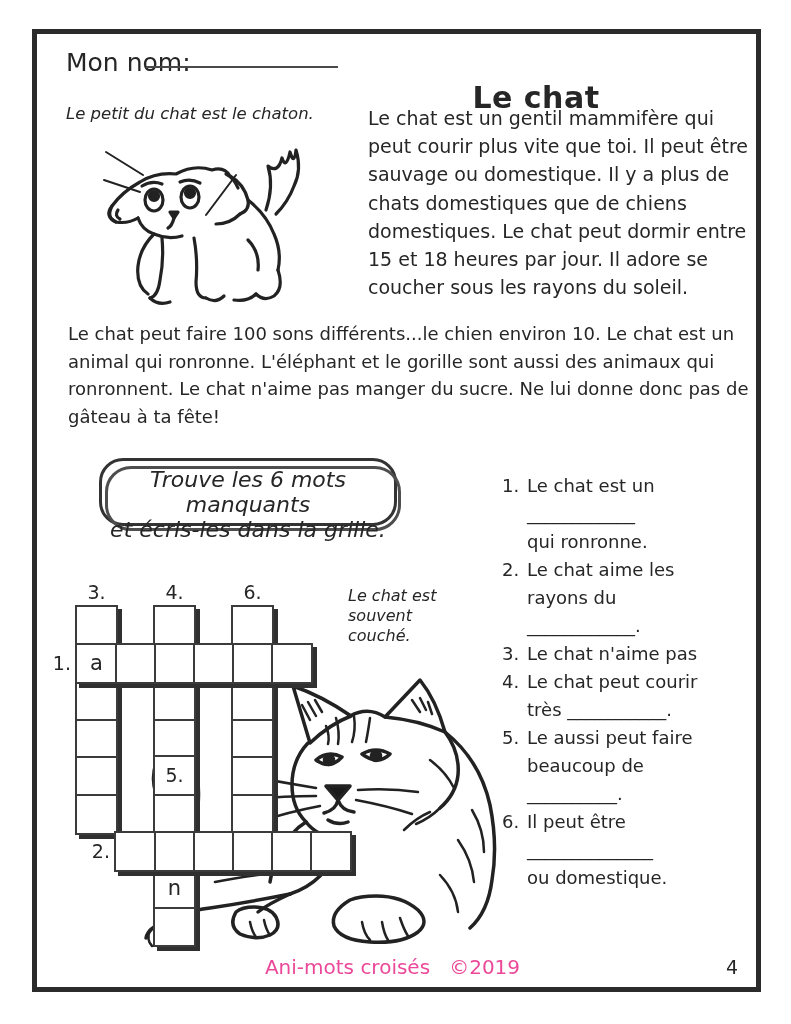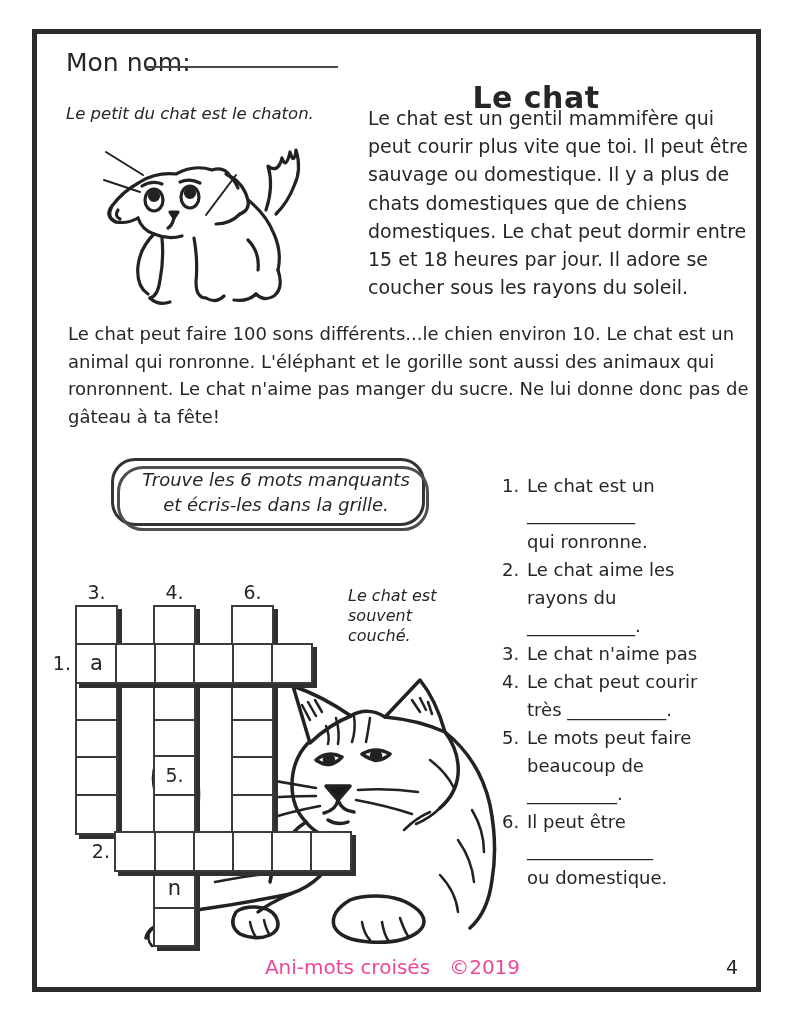--- a/index.html
+++ b/index.html
@@ -6,23 +6,23 @@
   body{width:791px;height:1024px;position:relative;overflow:hidden;
        font-family:"DejaVu Sans","Liberation Sans",sans-serif;color:#262626;}
   .abs{position:absolute;}
   .page-frame{left:32px;top:29px;width:719px;height:953px;border:5px solid #2b2b2b;}
   .name-label{left:66px;top:48px;font-size:25px;}
   .name-line{left:146px;top:44px;width:192px;height:22px;border-bottom:2.5px solid #4a4a4a;}
   .title{left:446px;top:42px;width:180px;text-align:center;font-size:30px;font-weight:bold;letter-spacing:.5px;margin-top:38px;}
   .caption{left:66px;top:104px;font-size:16.5px;font-style:italic;}
   .para1{left:368px;top:104px;width:386px;font-size:19px;line-height:28.2px;}
   .para2{left:68px;top:320px;width:692px;font-size:18px;line-height:27.6px;}
-  .bubble{left:111px;top:458px;width:292px;height:56px;background:#fff;border:3px solid #333;
-          border-radius:24px;z-index:5;text-align:center;font-style:italic;font-size:18px;
-          line-height:25px;padding-top:6px;padding-left:16px;}
+  .bubble{left:99px;top:458px;width:292px;height:56px;background:#fff;border:3px solid #333;
+          border-radius:24px;z-index:5;text-align:center;font-style:italic;font-size:22px;
+          line-height:25px;padding-top:6px;}
   .bubble::after{content:"";position:absolute;left:3px;top:5px;right:-7px;bottom:-8px;
           border:3px solid #4e4e4e;border-radius:26px;z-index:-1;}
   .grid-caption{left:348px;top:586px;width:110px;text-align:left;font-size:16px;
           font-style:italic;line-height:20px;}
   .questions{left:502px;top:472px;width:256px;font-size:18px;z-index:4;}
   .question{position:relative;padding-left:25px;}
   .qnum{position:absolute;left:0;top:0;line-height:28px;}
   .qline{line-height:28px;white-space:nowrap;}
   .footer-row{left:33px;top:955px;width:719px;text-align:center;font-size:20px;z-index:6;}
   .page-num{left:718px;top:956px;width:28px;text-align:center;font-size:19px;z-index:6;}
@@ -224,21 +224,21 @@
     <span class="qnum">3.</span>
     <div class="qline">Le chat n'aime pas</div>
   </div>
   <div class="question">
     <span class="qnum">4.</span>
     <div class="qline">Le chat peut courir</div>
     <div class="qline">très ___________.</div>
   </div>
   <div class="question">
     <span class="qnum">5.</span>
-    <div class="qline">Le mots peut faire</div>
+    <div class="qline">Le aussi peut faire</div>
     <div class="qline">beaucoup de</div>
     <div class="qline">__________.</div>
   </div>
   <div class="question">
     <span class="qnum">6.</span>
     <div class="qline">Il peut être</div>
     <div class="qline">______________</div>
     <div class="qline">ou domestique.</div>
   </div>
 </div>

